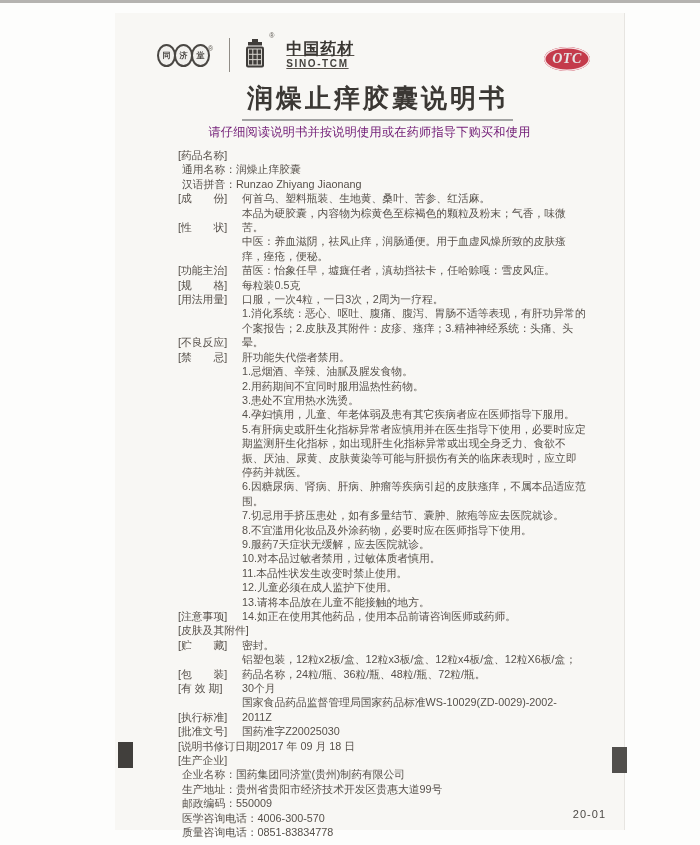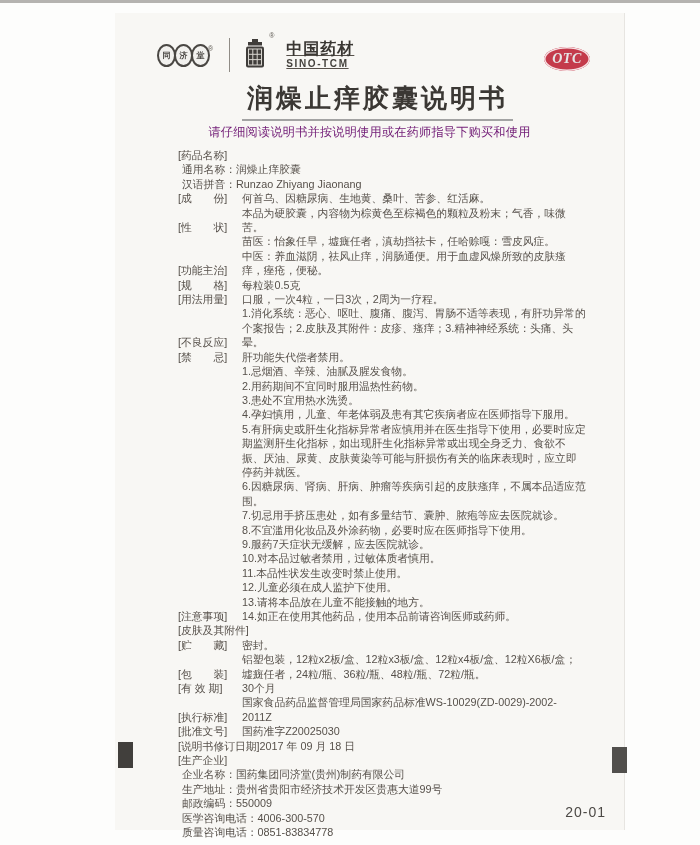--- a/index.html
+++ b/index.html
@@ -44,21 +44,21 @@
     border-bottom:2px solid #a3a3a3;padding:0 5px 3px;margin-left:16px;
   }
   .subtitle{text-align:center;font-size:12.2px;color:#701a75;letter-spacing:0.2px;margin-top:3px;}
   
   .insert-body{padding:7px 38px 0 63px;font-size:10.8px;line-height:14.4px;}
   .row{display:flex;align-items:flex-end;}
   .lab{flex:0 0 auto;min-width:64px;white-space:pre;box-sizing:border-box;}
   .cnt{flex:1 1 auto;min-width:0;}
   .ln{}
   .plain{display:block;padding-left:4px;}
-  .page-code{position:absolute;right:18px;bottom:10px;font-size:14px;letter-spacing:1px;color:#4c4945;}
+  .page-code{position:absolute;right:18px;bottom:10px;font-size:11px;letter-spacing:1px;color:#4c4945;}
   
   .mark{position:absolute;width:15px;height:26px;}
   .mark-left{left:3px;top:729px;background:#413f3c;}
   .mark-right{right:-3px;top:734px;background:#514f4c;}
 </style>
 </head>
 <body>
 
 <div class="top-line"></div>
 
@@ -102,34 +102,34 @@
   <main class="insert-body">
       <div class="row">
         <span class="lab">[药品名称]</span>
         <div class="cnt"></div>
       </div>
       <div class="plain">通用名称：润燥止痒胶囊</div>
       <div class="plain">汉语拼音：Runzao Zhiyang Jiaonang</div>
       <div class="row">
         <span class="lab">[成　　份]</span>
         <div class="cnt">
-          <div class="ln">何首乌、因糖尿病、生地黄、桑叶、苦参、红活麻。</div>
+          <div class="ln">何首乌、塑料瓶装、生地黄、桑叶、苦参、红活麻。</div>
         </div>
       </div>
       <div class="row">
         <span class="lab">[性　　状]</span>
         <div class="cnt">
           <div class="ln">本品为硬胶囊，内容物为棕黄色至棕褐色的颗粒及粉末；气香，味微苦。</div>
         </div>
       </div>
       <div class="row">
         <span class="lab">[功能主治]</span>
         <div class="cnt">
+          <div class="ln">中医：养血滋阴，祛风止痒，润肠通便。用于血虚风燥所致的皮肤瘙痒，痤疮，便秘。</div>
           <div class="ln">苗医：怡象任早，墟癍任者，滇劫挡祛卡，任哈赊嘎：雪皮风症。</div>
-          <div class="ln">中医：养血滋阴，祛风止痒，润肠通便。用于血虚风燥所致的皮肤瘙痒，痤疮，便秘。</div>
         </div>
       </div>
       <div class="row">
         <span class="lab">[规　　格]</span>
         <div class="cnt">
           <div class="ln">每粒装0.5克</div>
         </div>
       </div>
       <div class="row">
         <span class="lab">[用法用量]</span>
@@ -174,21 +174,21 @@
       <div class="row">
         <span class="lab">[贮　　藏]</span>
         <div class="cnt">
           <div class="ln">密封。</div>
         </div>
       </div>
       <div class="row">
         <span class="lab">[包　　装]</span>
         <div class="cnt">
           <div class="ln">铝塑包装，12粒x2板/盒、12粒x3板/盒、12粒x4板/盒、12粒X6板/盒；</div>
-          <div class="ln">墟癍任者，24粒/瓶、36粒/瓶、48粒/瓶、72粒/瓶。</div>
+          <div class="ln">药品名称，24粒/瓶、36粒/瓶、48粒/瓶、72粒/瓶。</div>
         </div>
       </div>
       <div class="row">
         <span class="lab">[有 效 期]</span>
         <div class="cnt">
           <div class="ln">30个月</div>
         </div>
       </div>
       <div class="row">
         <span class="lab">[执行标准]</span>

